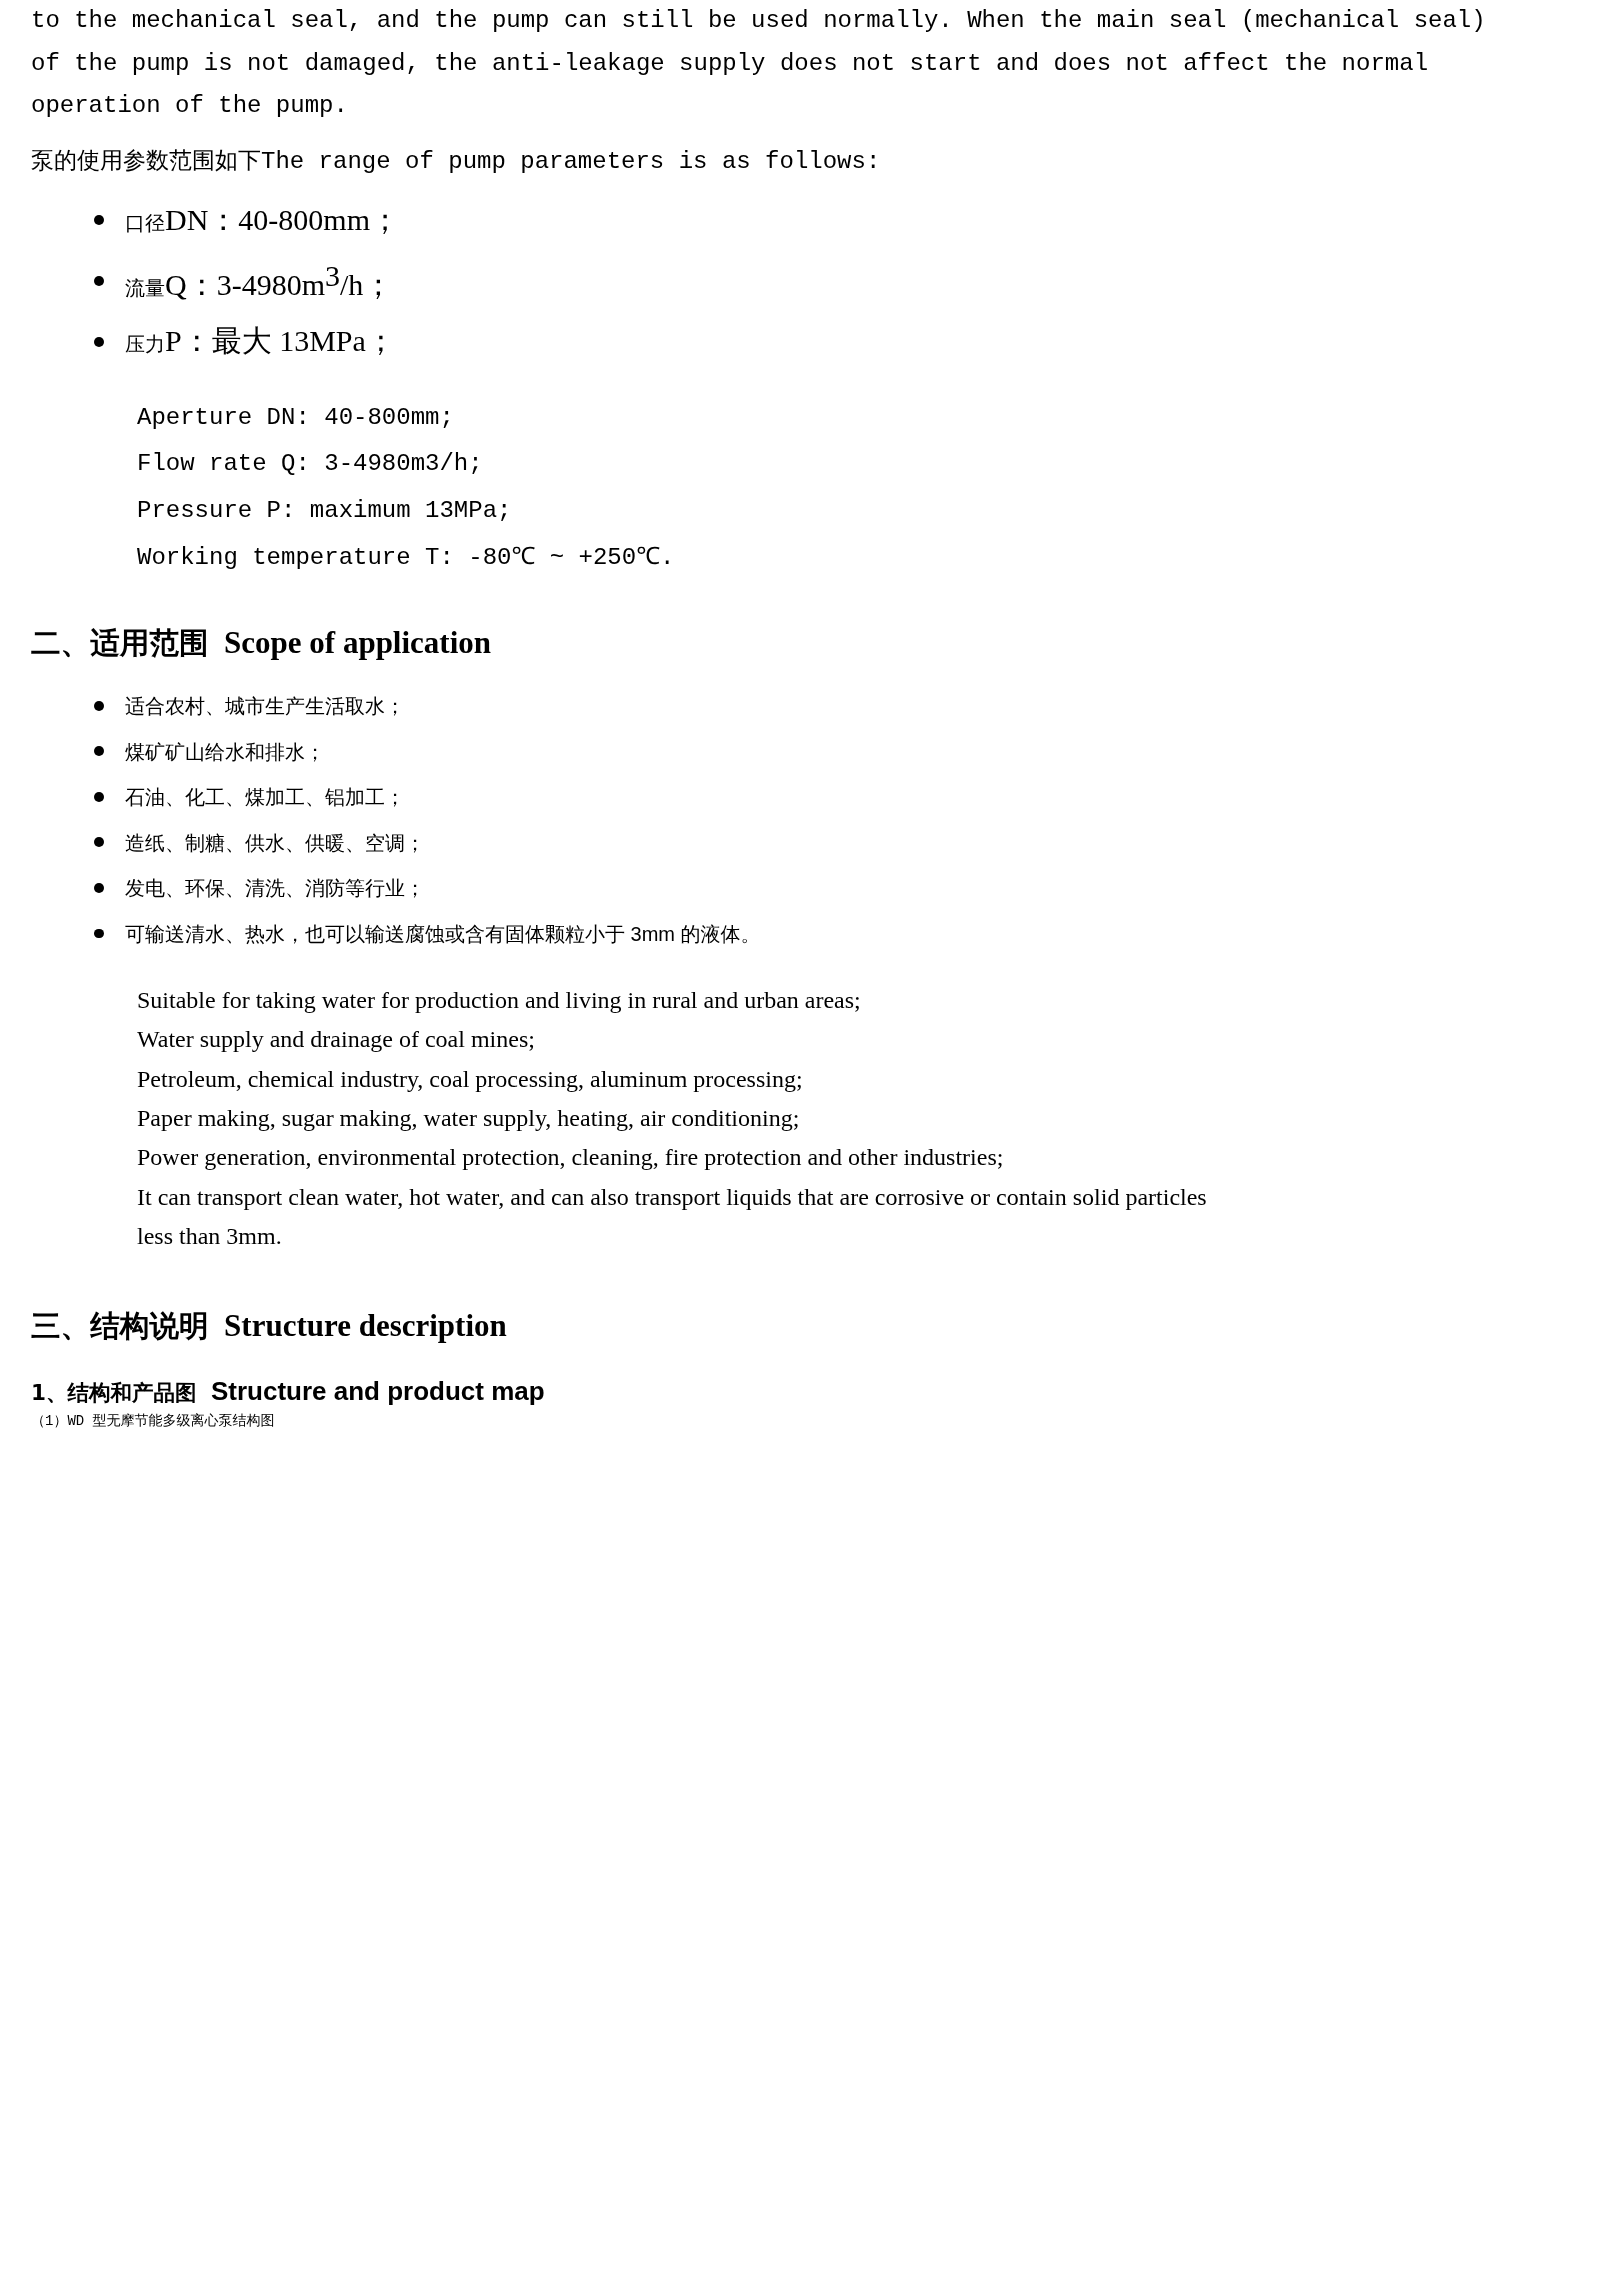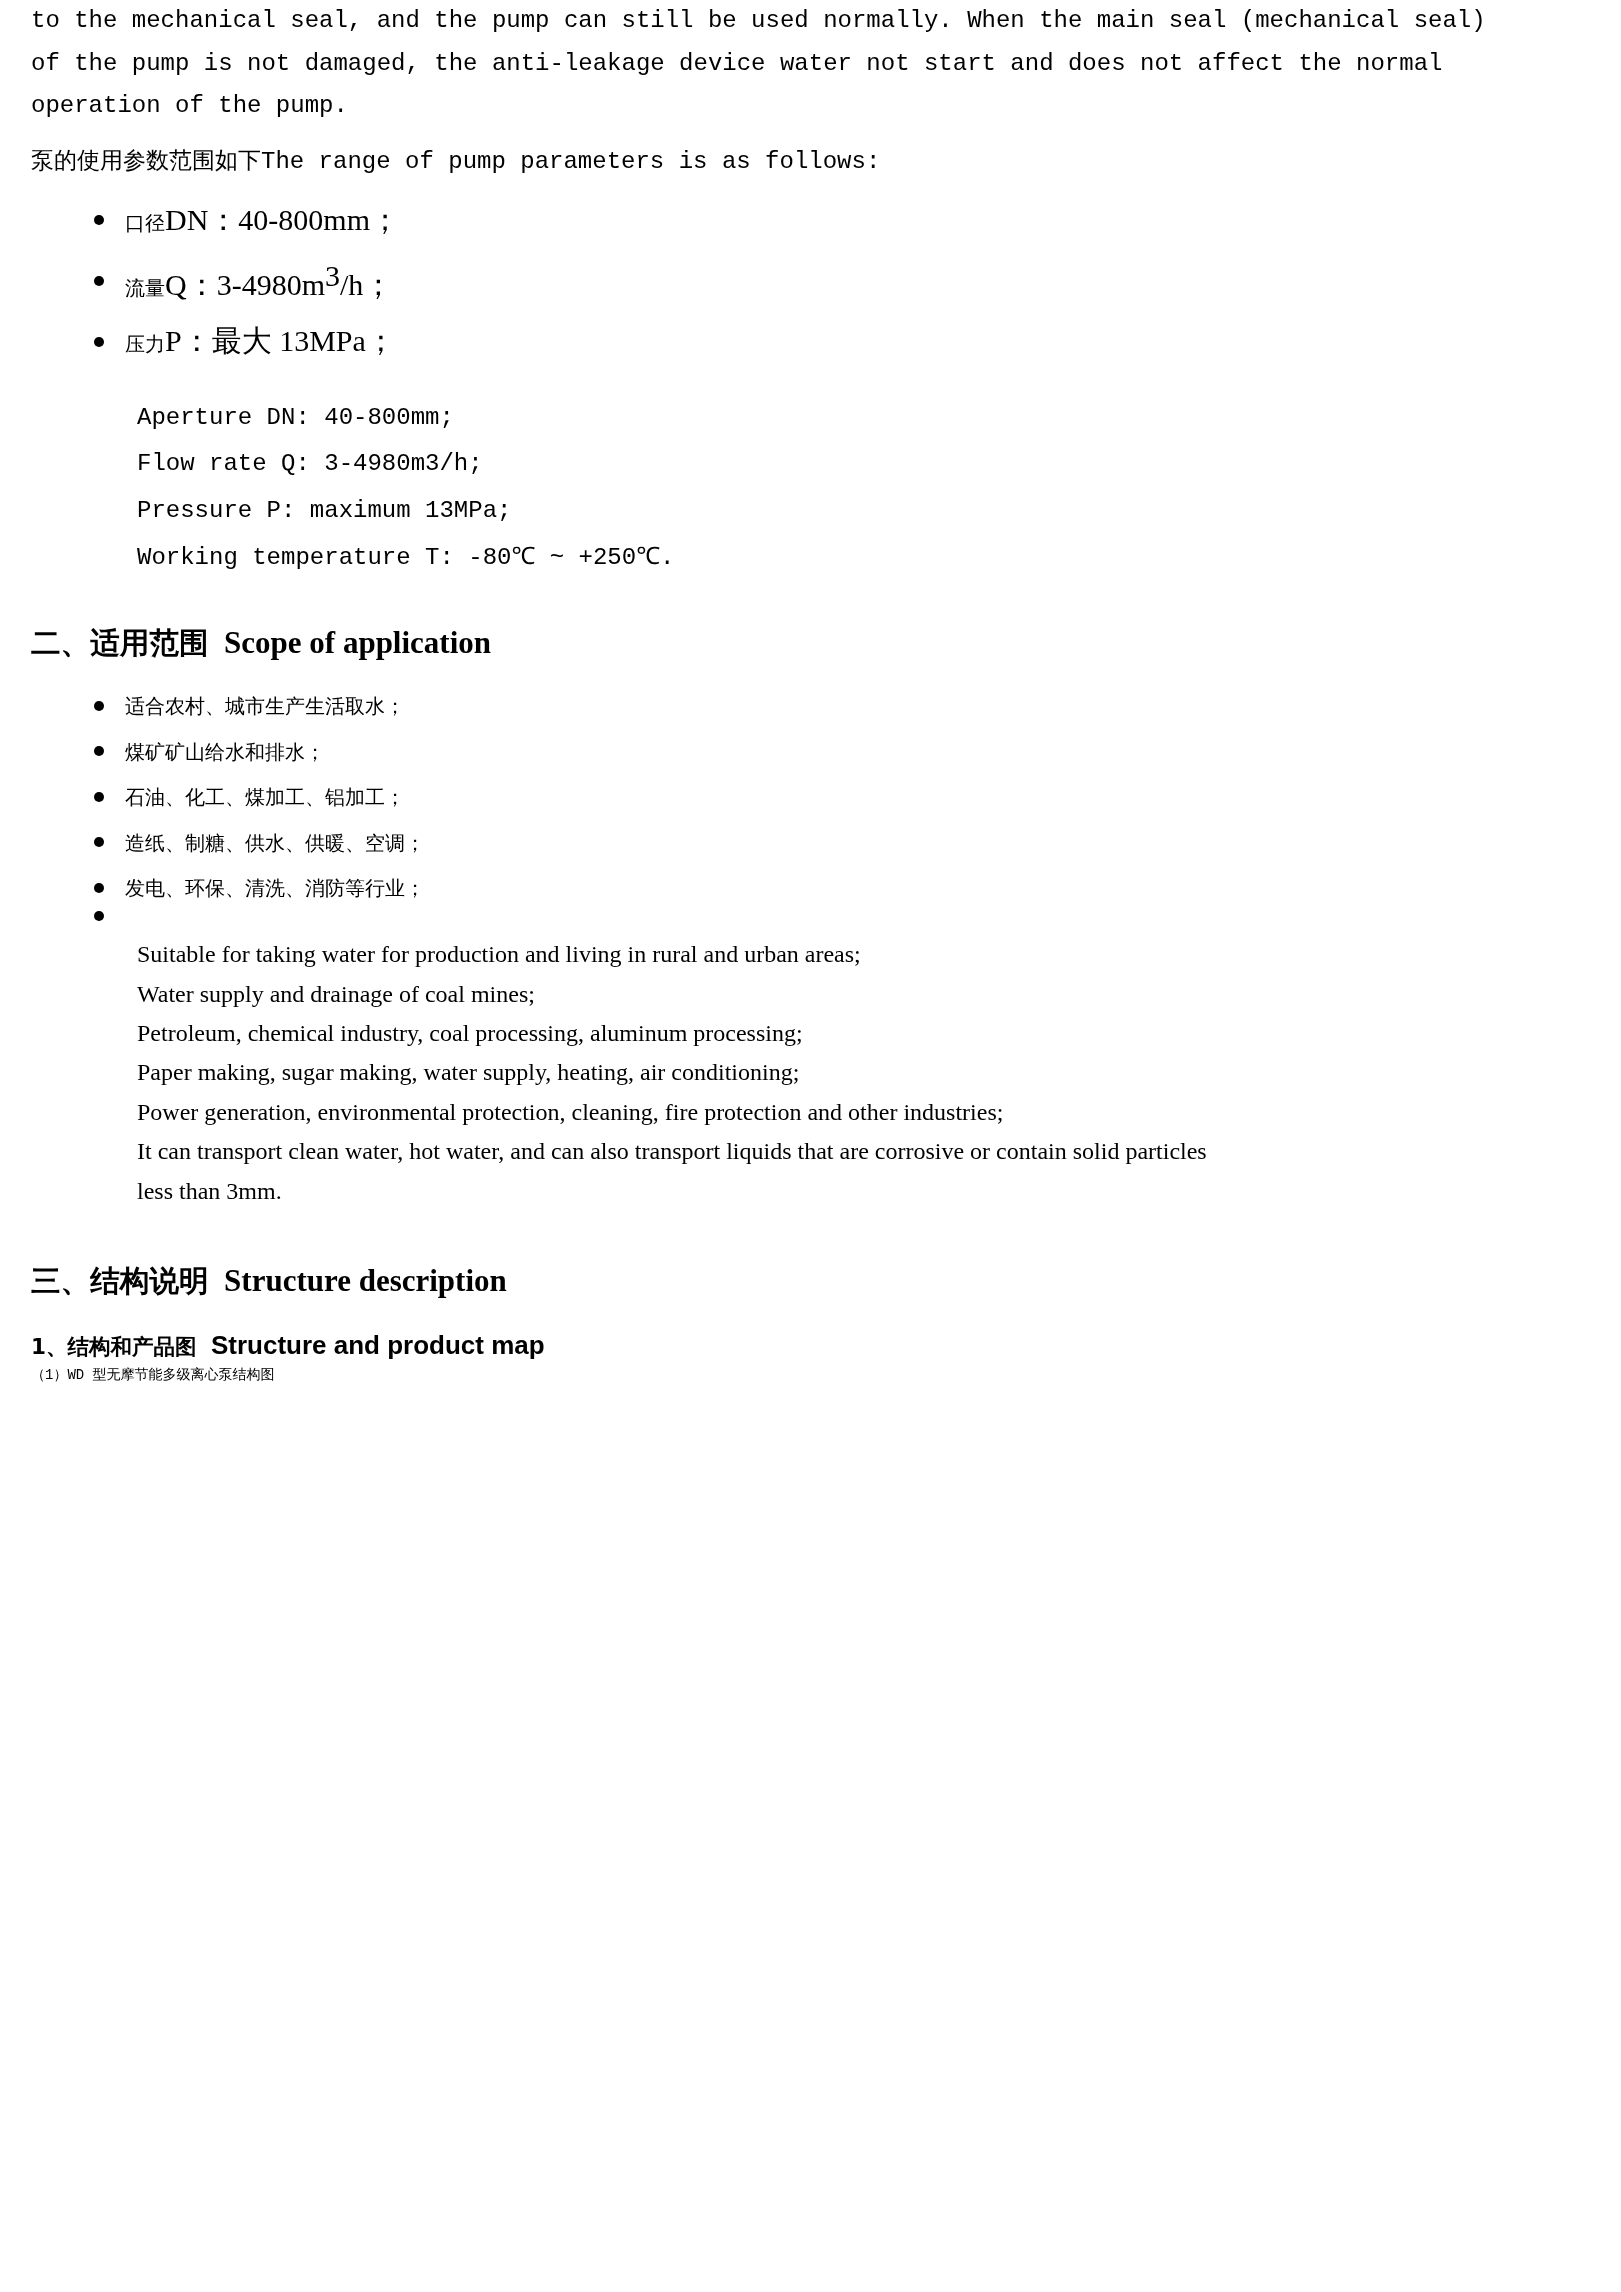--- a/index.html
+++ b/index.html
@@ -156,21 +156,21 @@
   .sp-46 { height: 41px; }
   .sp-56 { height: 50px; }
 </style>
 </head>
 <body>
 
 <div class="page">
 
   <div class="mono-para">
     <p>to the mechanical seal, and the pump can still be used normally. When the main seal (mechanical seal)</p>
-    <p>of the pump is not damaged, the anti-leakage device water not start and does not affect the normal</p>
+    <p>of the pump is not damaged, the anti-leakage supply does not start and does not affect the normal</p>
     <p>operation of the pump.</p>
   </div>
 
   <div class="sp-14"></div>
 
   <div class="mixed-line">
     <span class="cn">泵的使用参数范围如下</span><span class="mono">The range of pump parameters is as follows:</span>
   </div>
 
   <div class="sp-18"></div>
@@ -223,20 +223,21 @@
     <li>
       <span class="dot"></span>
       <span class="li-cn">造纸、制糖、供水、供暖、空调；</span>
     </li>
     <li>
       <span class="dot"></span>
       <span class="li-cn">发电、环保、清洗、消防等行业；</span>
     </li>
     <li>
       <span class="dot"></span>
+      <span class="li-cn">可输送清水、热水，也可以输送腐蚀或含有固体颗粒小于 3mm 的液体。</span>
     </li>
   </ul>
 
   <div class="sp-22"></div>
 
   <div class="indent-lines">
     <p class="sline">Suitable for taking water for production and living in rural and urban areas;</p>
     <p class="sline">Water supply and drainage of coal mines;</p>
     <p class="sline">Petroleum, chemical industry, coal processing, aluminum processing;</p>
     <p class="sline">Paper making, sugar making, water supply, heating, air conditioning;</p>

